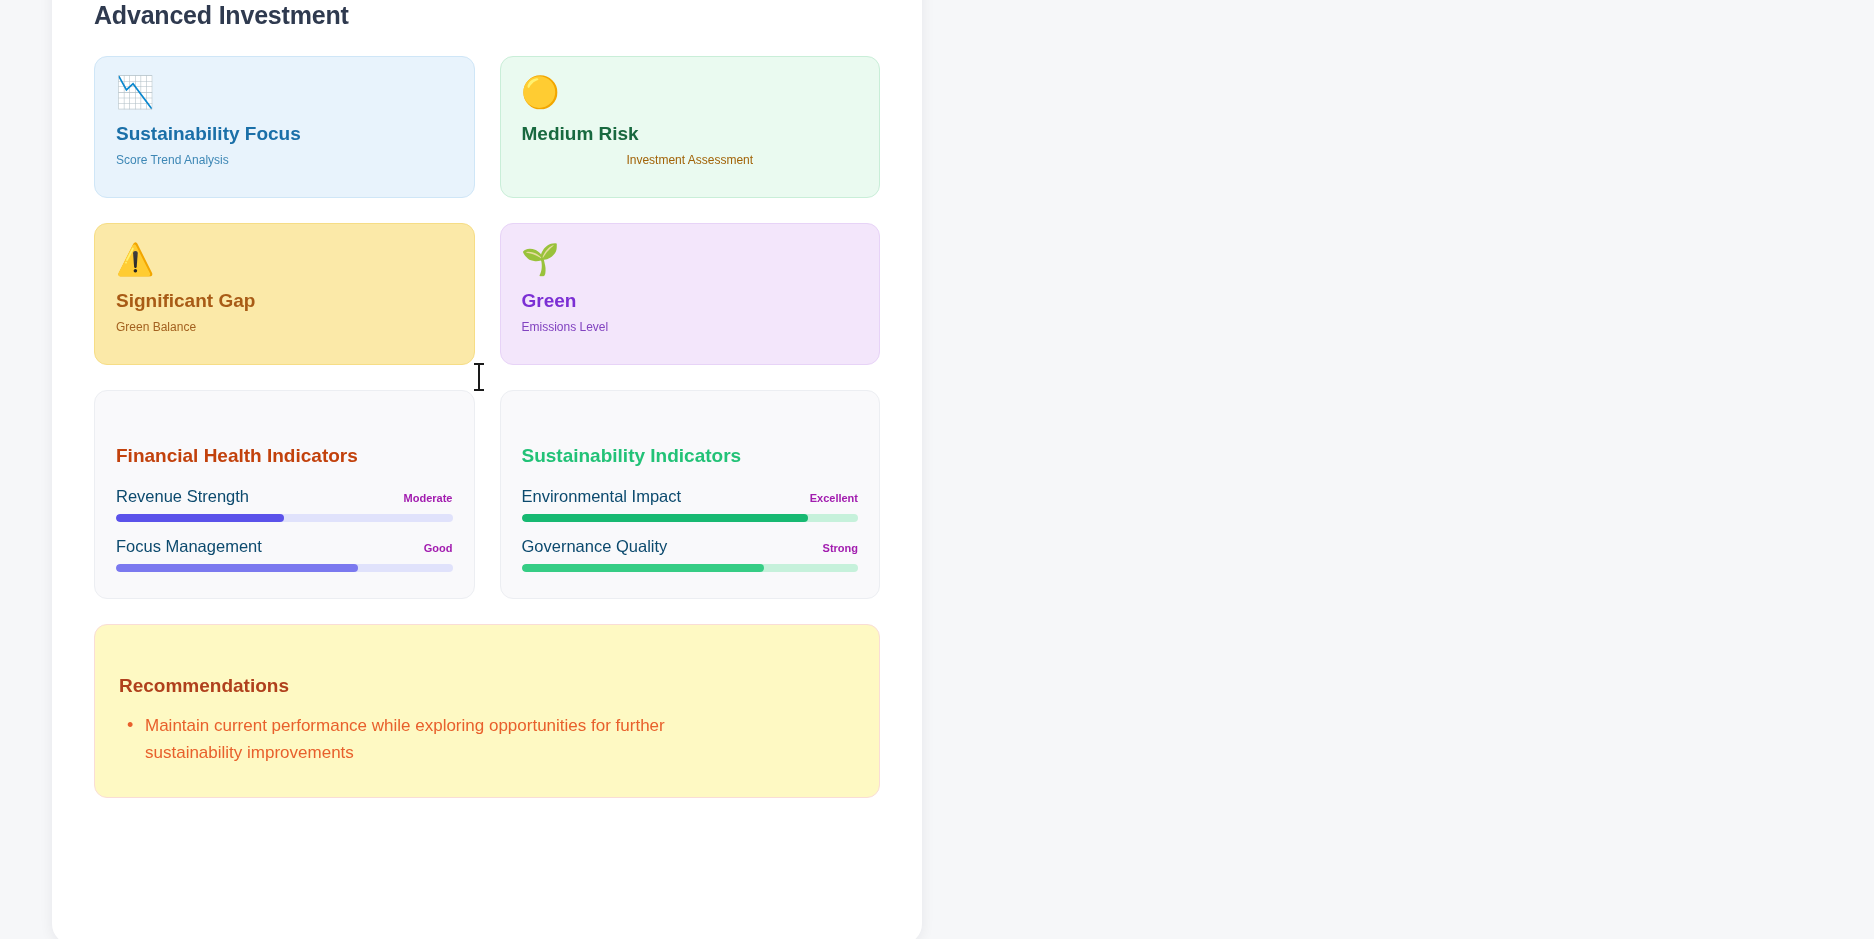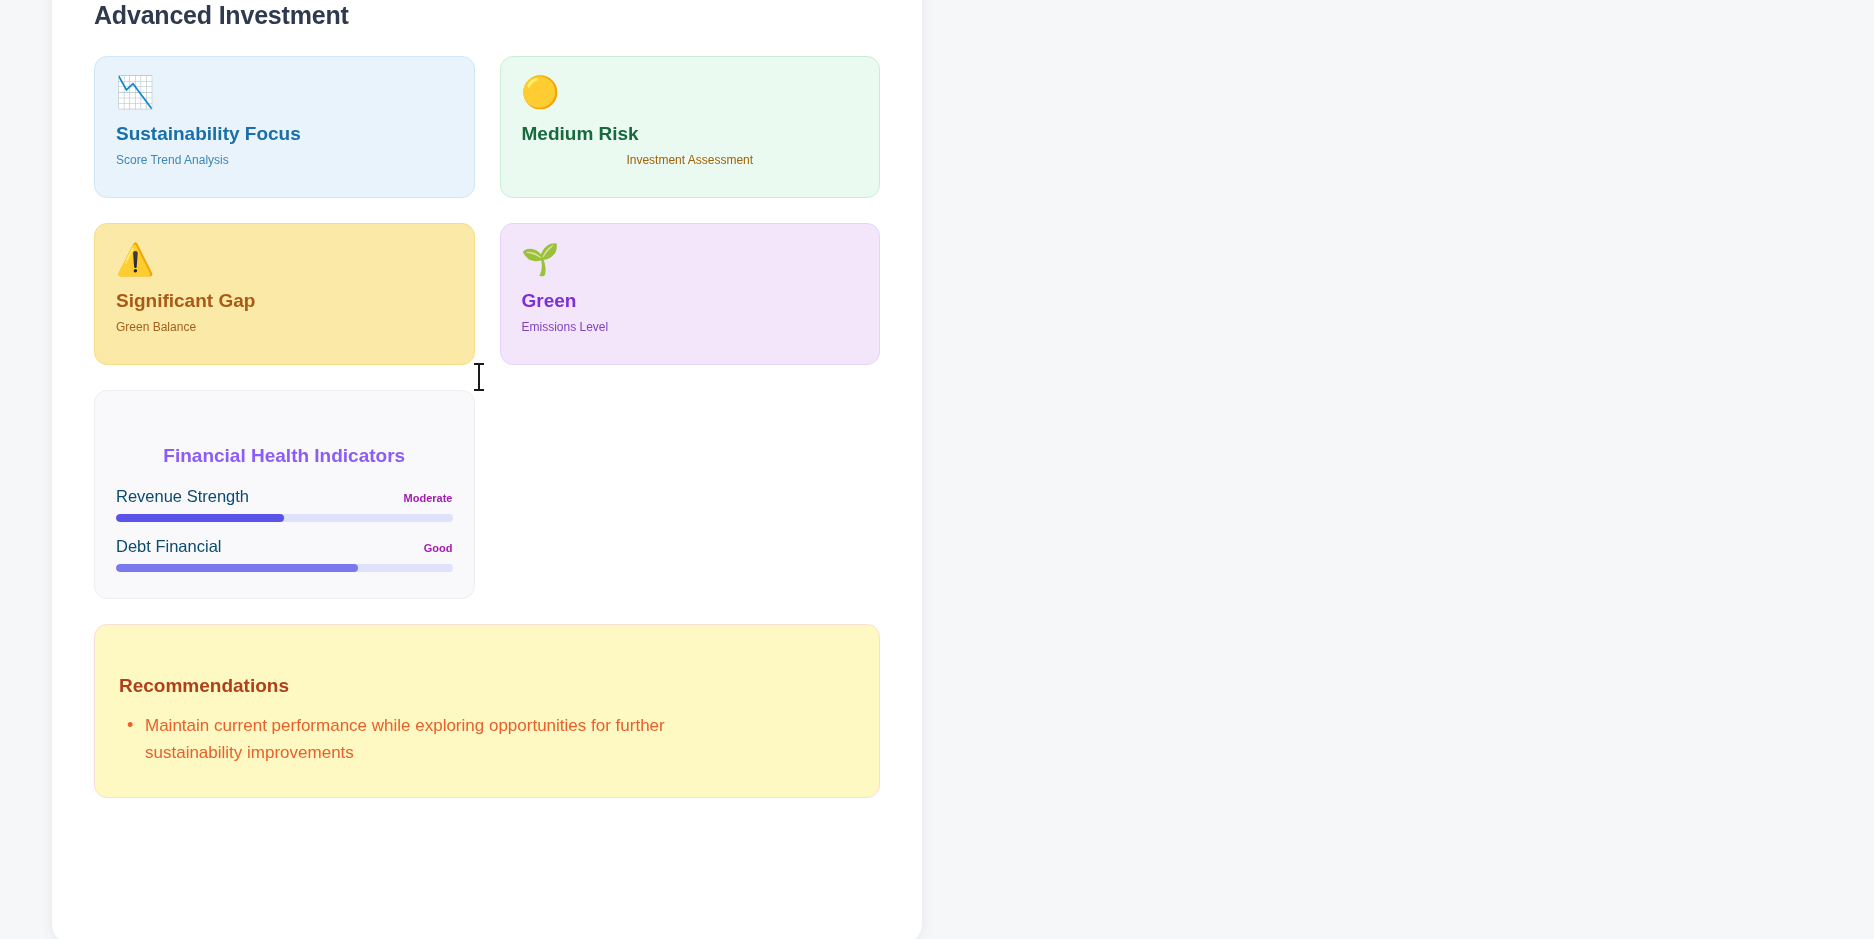--- a/index.html
+++ b/index.html
@@ -109,21 +109,21 @@
   }
 
   .indicator-title {
     font-size: 19px;
     font-weight: bold;
     margin-top: 32px;
     margin-bottom: 19px;
     line-height: 1.2;
   }
 
-  .title-financial      { color: #8b5cf6; text-align: center; }
+  .title-financial      { color: #c2410c; }
   .title-sustainability { color: #22c277; }
 
   .metric { margin-bottom: 15px; }
   .metric:last-child { margin-bottom: 0; }
 
   .metric-row {
     display: flex;
     justify-content: space-between;
     align-items: baseline;
     margin-bottom: 8px;
@@ -250,29 +250,52 @@
             <span class="metric-label">Revenue Strength</span>
             <span class="metric-value">Moderate</span>
           </div>
           <div class="bar-track track-purple">
             <div class="bar-fill" style="width: 50%; background: rgb(91, 82, 234);"></div>
           </div>
         </div>
 
         <div class="metric">
           <div class="metric-row">
-            <span class="metric-label">Debt Financial</span>
+            <span class="metric-label">Focus Management</span>
             <span class="metric-value">Good</span>
           </div>
           <div class="bar-track track-purple">
             <div class="bar-fill" style="width: 72%; background: rgb(123, 121, 239);"></div>
           </div>
         </div>
       </div>
 
+      <div class="indicator-panel">
+        <div class="indicator-title title-sustainability">Sustainability Indicators</div>
+
+        <div class="metric">
+          <div class="metric-row">
+            <span class="metric-label">Environmental Impact</span>
+            <span class="metric-value">Excellent</span>
+          </div>
+          <div class="bar-track track-green">
+            <div class="bar-fill" style="width: 85%; background: rgb(23, 185, 114);"></div>
+          </div>
+        </div>
+
+        <div class="metric">
+          <div class="metric-row">
+            <span class="metric-label">Governance Quality</span>
+            <span class="metric-value">Strong</span>
+          </div>
+          <div class="bar-track track-green">
+            <div class="bar-fill" style="width: 72%; background: rgb(54, 205, 133);"></div>
+          </div>
+        </div>
+      </div>
 
     </div>
 
     <div class="recommendations">
       <div class="rec-title">Recommendations</div>
       <ul class="rec-list">
         <li class="rec-item">Maintain current performance while exploring opportunities for further sustainability improvements</li>
       </ul>
     </div>
 

